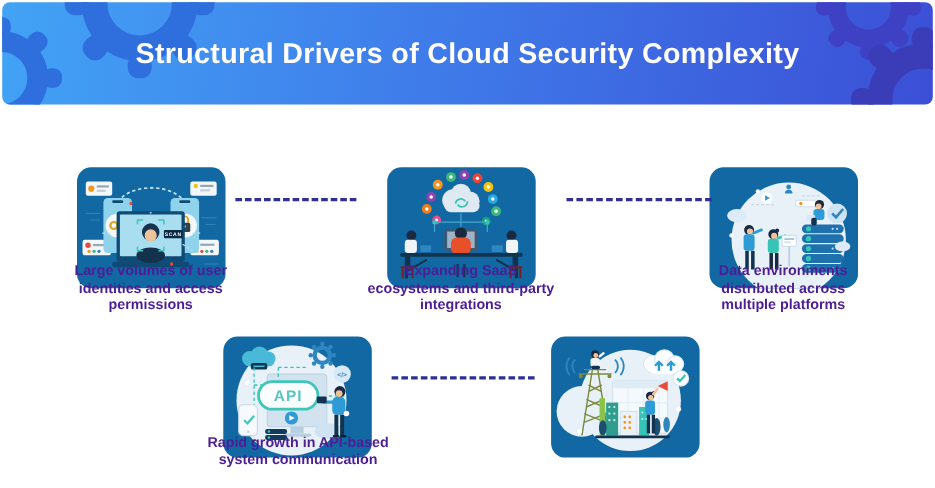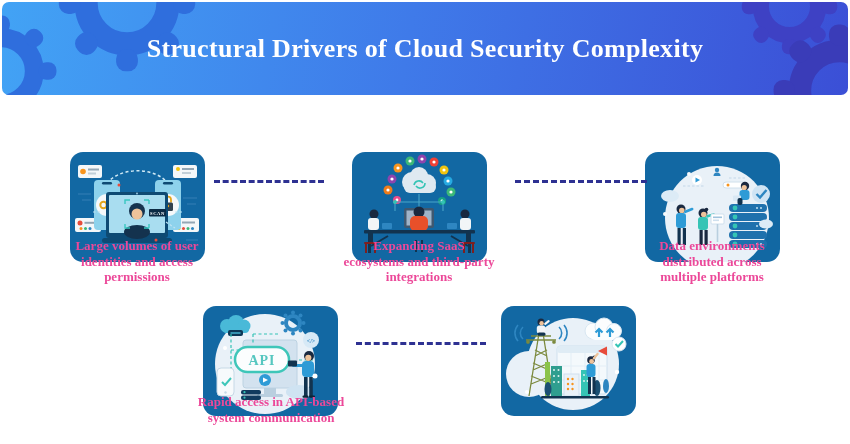--- a/index.html
+++ b/index.html
@@ -1,32 +1,32 @@
 <!DOCTYPE html>
 <html><head>
 <meta charset="utf-8">
 <style>
   html,body{margin:0;padding:0;background:#ffffff;}
   body{font-family:"Liberation Sans",sans-serif;}
-  .canvas{position:relative;width:850px;height:444px;background:#ffffff;overflow:hidden;font-family:Liberation Serif, serif;}
+  .canvas{position:relative;width:850px;height:444px;background:#ffffff;overflow:hidden;}
 
   
   .banner{position:absolute;left:2px;top:2px;width:846px;height:93px;border-radius:7px;
     background:linear-gradient(100deg,#42a3f5 0%,#3f7ae9 48%,#3b4fd6 100%);overflow:hidden;}
   .banner h1{position:absolute;left:0;width:100%;text-align:center;top:50%;
     transform:translateY(-50%);margin:0;color:#ffffff;font-size:26px;font-weight:700;letter-spacing:.3px;}
   .gear{position:absolute;}
 
   
   .card{position:absolute;width:135px;height:110px;border-radius:13px;background:#1268a3;overflow:hidden;margin-top:29px;}
   .card svg{display:block;width:100%;height:100%;}
 
   
   .caption{position:absolute;width:230px;text-align:center;font-size:13px;font-weight:700;
-    color:#ec4899;line-height:15.5px;white-space:pre-line;}
+    color:#4c1d95;line-height:15.5px;white-space:pre-line;}
 
   
   .connector{position:absolute;height:0;border-top:3px dashed #2e3192;}
 </style>
 </head>
 <body>
 
 <svg width="0" height="0" style="position:absolute" aria-hidden="true">
   <defs>
     <g id="gear-shape" fill="currentColor" stroke="currentColor">
@@ -463,16 +463,16 @@
 
   <div class="caption" style="left:22px;top:238px">Large volumes of user
 identities and access
 permissions</div>
   <div class="caption" style="left:304px;top:238px">Expanding SaaS
 ecosystems and third-party
 integrations</div>
   <div class="caption" style="left:597px;top:238px">Data environments
 distributed across
 multiple platforms</div>
-  <div class="caption" style="left:156px;top:394px">Rapid access in API-based
+  <div class="caption" style="left:156px;top:394px">Rapid growth in API-based
 system communication</div>
 
 </div>
 
 </body></html>

